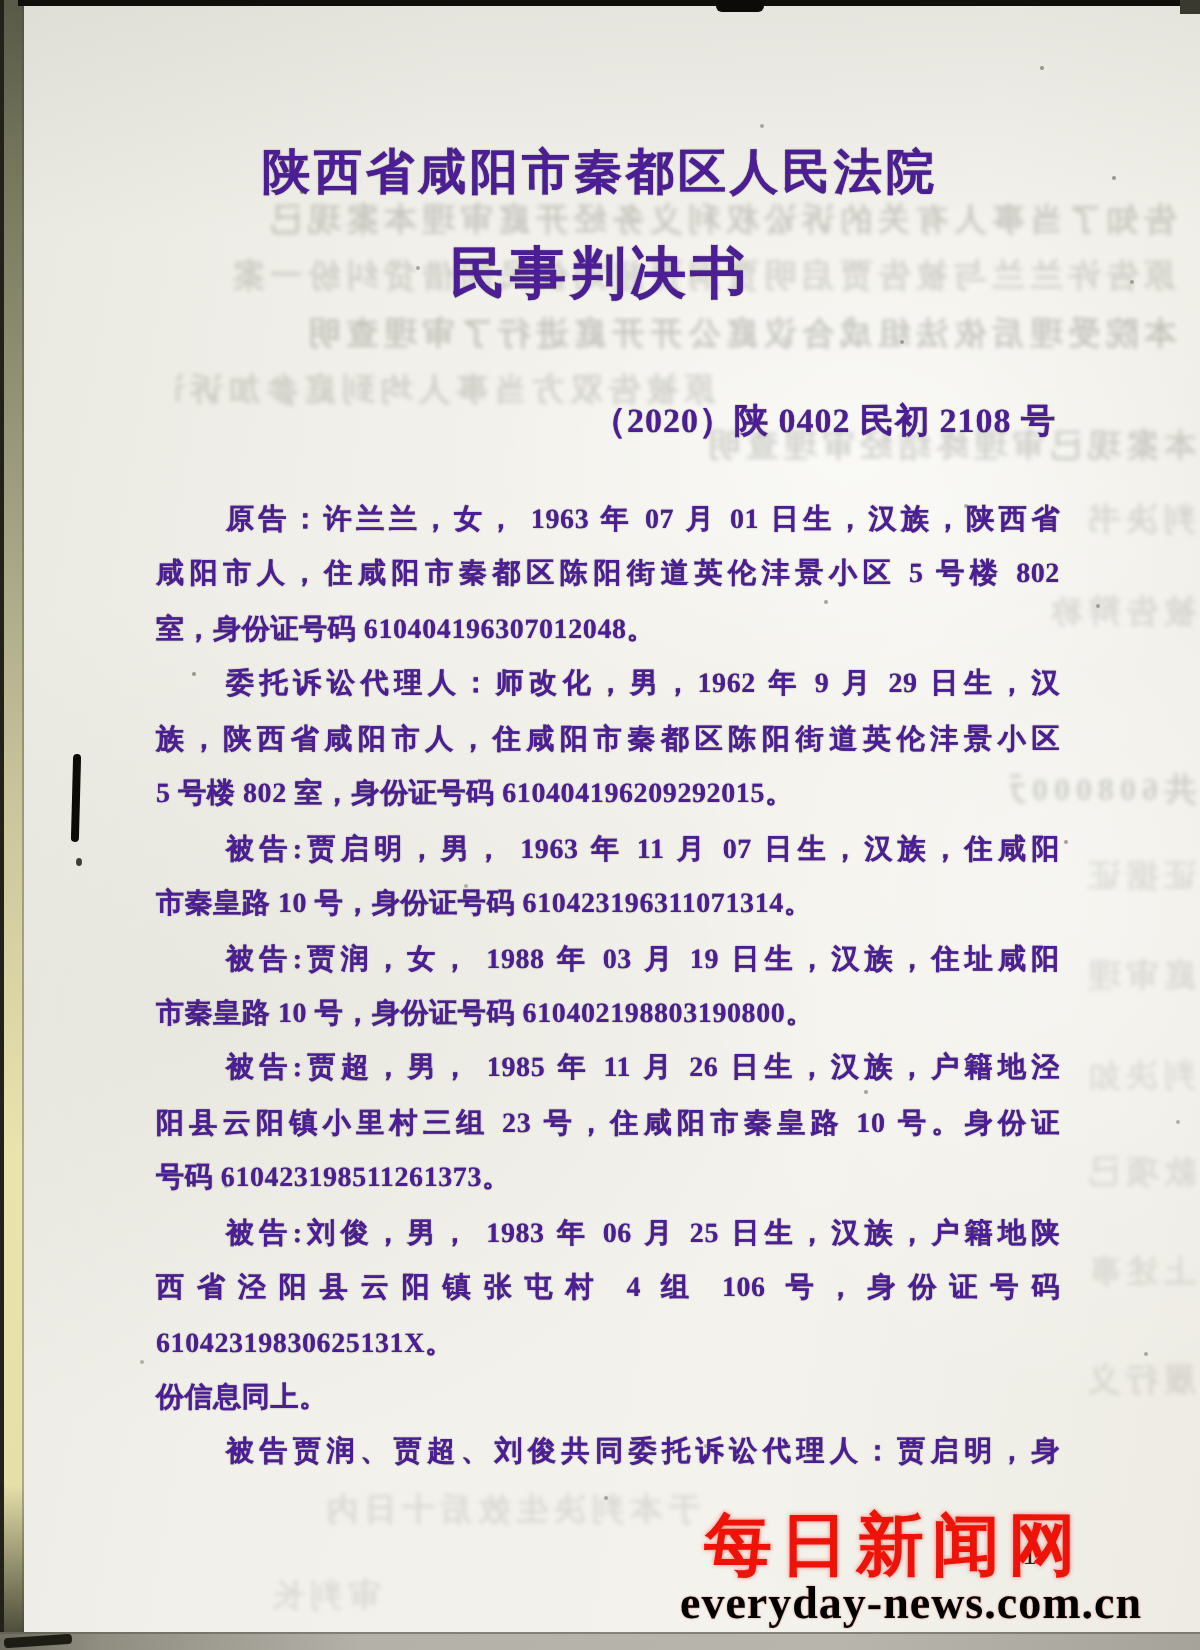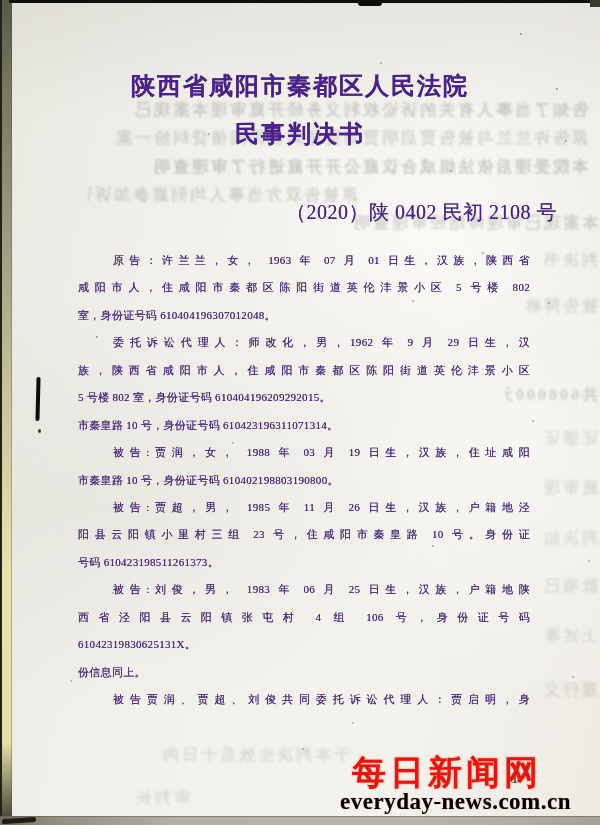--- a/index.html
+++ b/index.html
@@ -53,29 +53,29 @@
     white-space:nowrap;overflow:hidden;pointer-events:none;
   }
   
   .ink{color:#4c1d95;text-shadow:0 0 .6px rgba(35,35,28,.75);}
   .court{
     position:absolute;left:60px;top:70px;width:480px;text-align:center;
     font-size:24px;font-weight:bold;letter-spacing:2px;
   }
   .title{
     position:absolute;left:60px;top:118px;width:480px;text-align:center;
-    font-size:24px;font-weight:bold;letter-spacing:2px;
+    font-size:28px;font-weight:bold;letter-spacing:2px;
   }
   .caseno{
-    position:absolute;left:286px;top:199px;
-    font-size:20px;font-weight:normal;letter-spacing:.5px;
+    position:absolute;left:296px;top:199px;
+    font-size:17px;font-weight:bold;letter-spacing:.5px;
   }
   .bodytext{position:absolute;left:78px;top:247px;width:452px;}
   .ln{
-    height:27.45px;line-height:27.45px;font-size:11px;font-weight:normal;
+    height:27.45px;line-height:27.45px;font-size:14px;font-weight:bold;
     letter-spacing:.3px;white-space:nowrap;
     text-align:justify;text-align-last:justify;text-justify:inter-character;
   }
   .ln.end{text-align:left;text-align-last:left;}
   .ln.ind{padding-left:35px;}
   
   .wm-cn{
     position:absolute;left:352px;top:750px;
     font-size:34px;font-weight:bold;letter-spacing:4px;color:#ee1308;
     text-shadow:0 0 2px rgba(238,19,8,.5);white-space:nowrap;
@@ -114,20 +114,21 @@
   <div class="title ink">民事判决书</div>
   <div class="caseno ink">（2020）陕 0402 民初 2108 号</div>
 
   <div class="bodytext ink">
     <div class="ln ind">原告：许兰兰，女， 1963 年 07 月 01 日生，汉族，陕西省</div>
     <div class="ln">咸阳市人，住咸阳市秦都区陈阳街道英伦沣景小区 5 号楼 802</div>
     <div class="ln end">室，身份证号码 610404196307012048。</div>
     <div class="ln ind">委托诉讼代理人：师改化，男，1962 年 9 月 29 日生，汉</div>
     <div class="ln">族，陕西省咸阳市人，住咸阳市秦都区陈阳街道英伦沣景小区</div>
     <div class="ln end">5 号楼 802 室，身份证号码 610404196209292015。</div>
+    <div class="ln ind">被告:贾启明，男， 1963 年 11 月 07 日生，汉族，住咸阳</div>
     <div class="ln end">市秦皇路 10 号，身份证号码 610423196311071314。</div>
     <div class="ln ind">被告:贾润，女， 1988 年 03 月 19 日生，汉族，住址咸阳</div>
     <div class="ln end">市秦皇路 10 号，身份证号码 610402198803190800。</div>
     <div class="ln ind">被告:贾超，男， 1985 年 11 月 26 日生，汉族，户籍地泾</div>
     <div class="ln">阳县云阳镇小里村三组 23 号，住咸阳市秦皇路 10 号。身份证</div>
     <div class="ln end">号码 610423198511261373。</div>
     <div class="ln ind">被告:刘俊，男， 1983 年 06 月 25 日生，汉族，户籍地陕</div>
     <div class="ln">西省泾阳县云阳镇张屯村 4 组 106 号，身份证号码</div>
     <div class="ln end">61042319830625131X。</div>
     <div class="ln end">份信息同上。</div>

